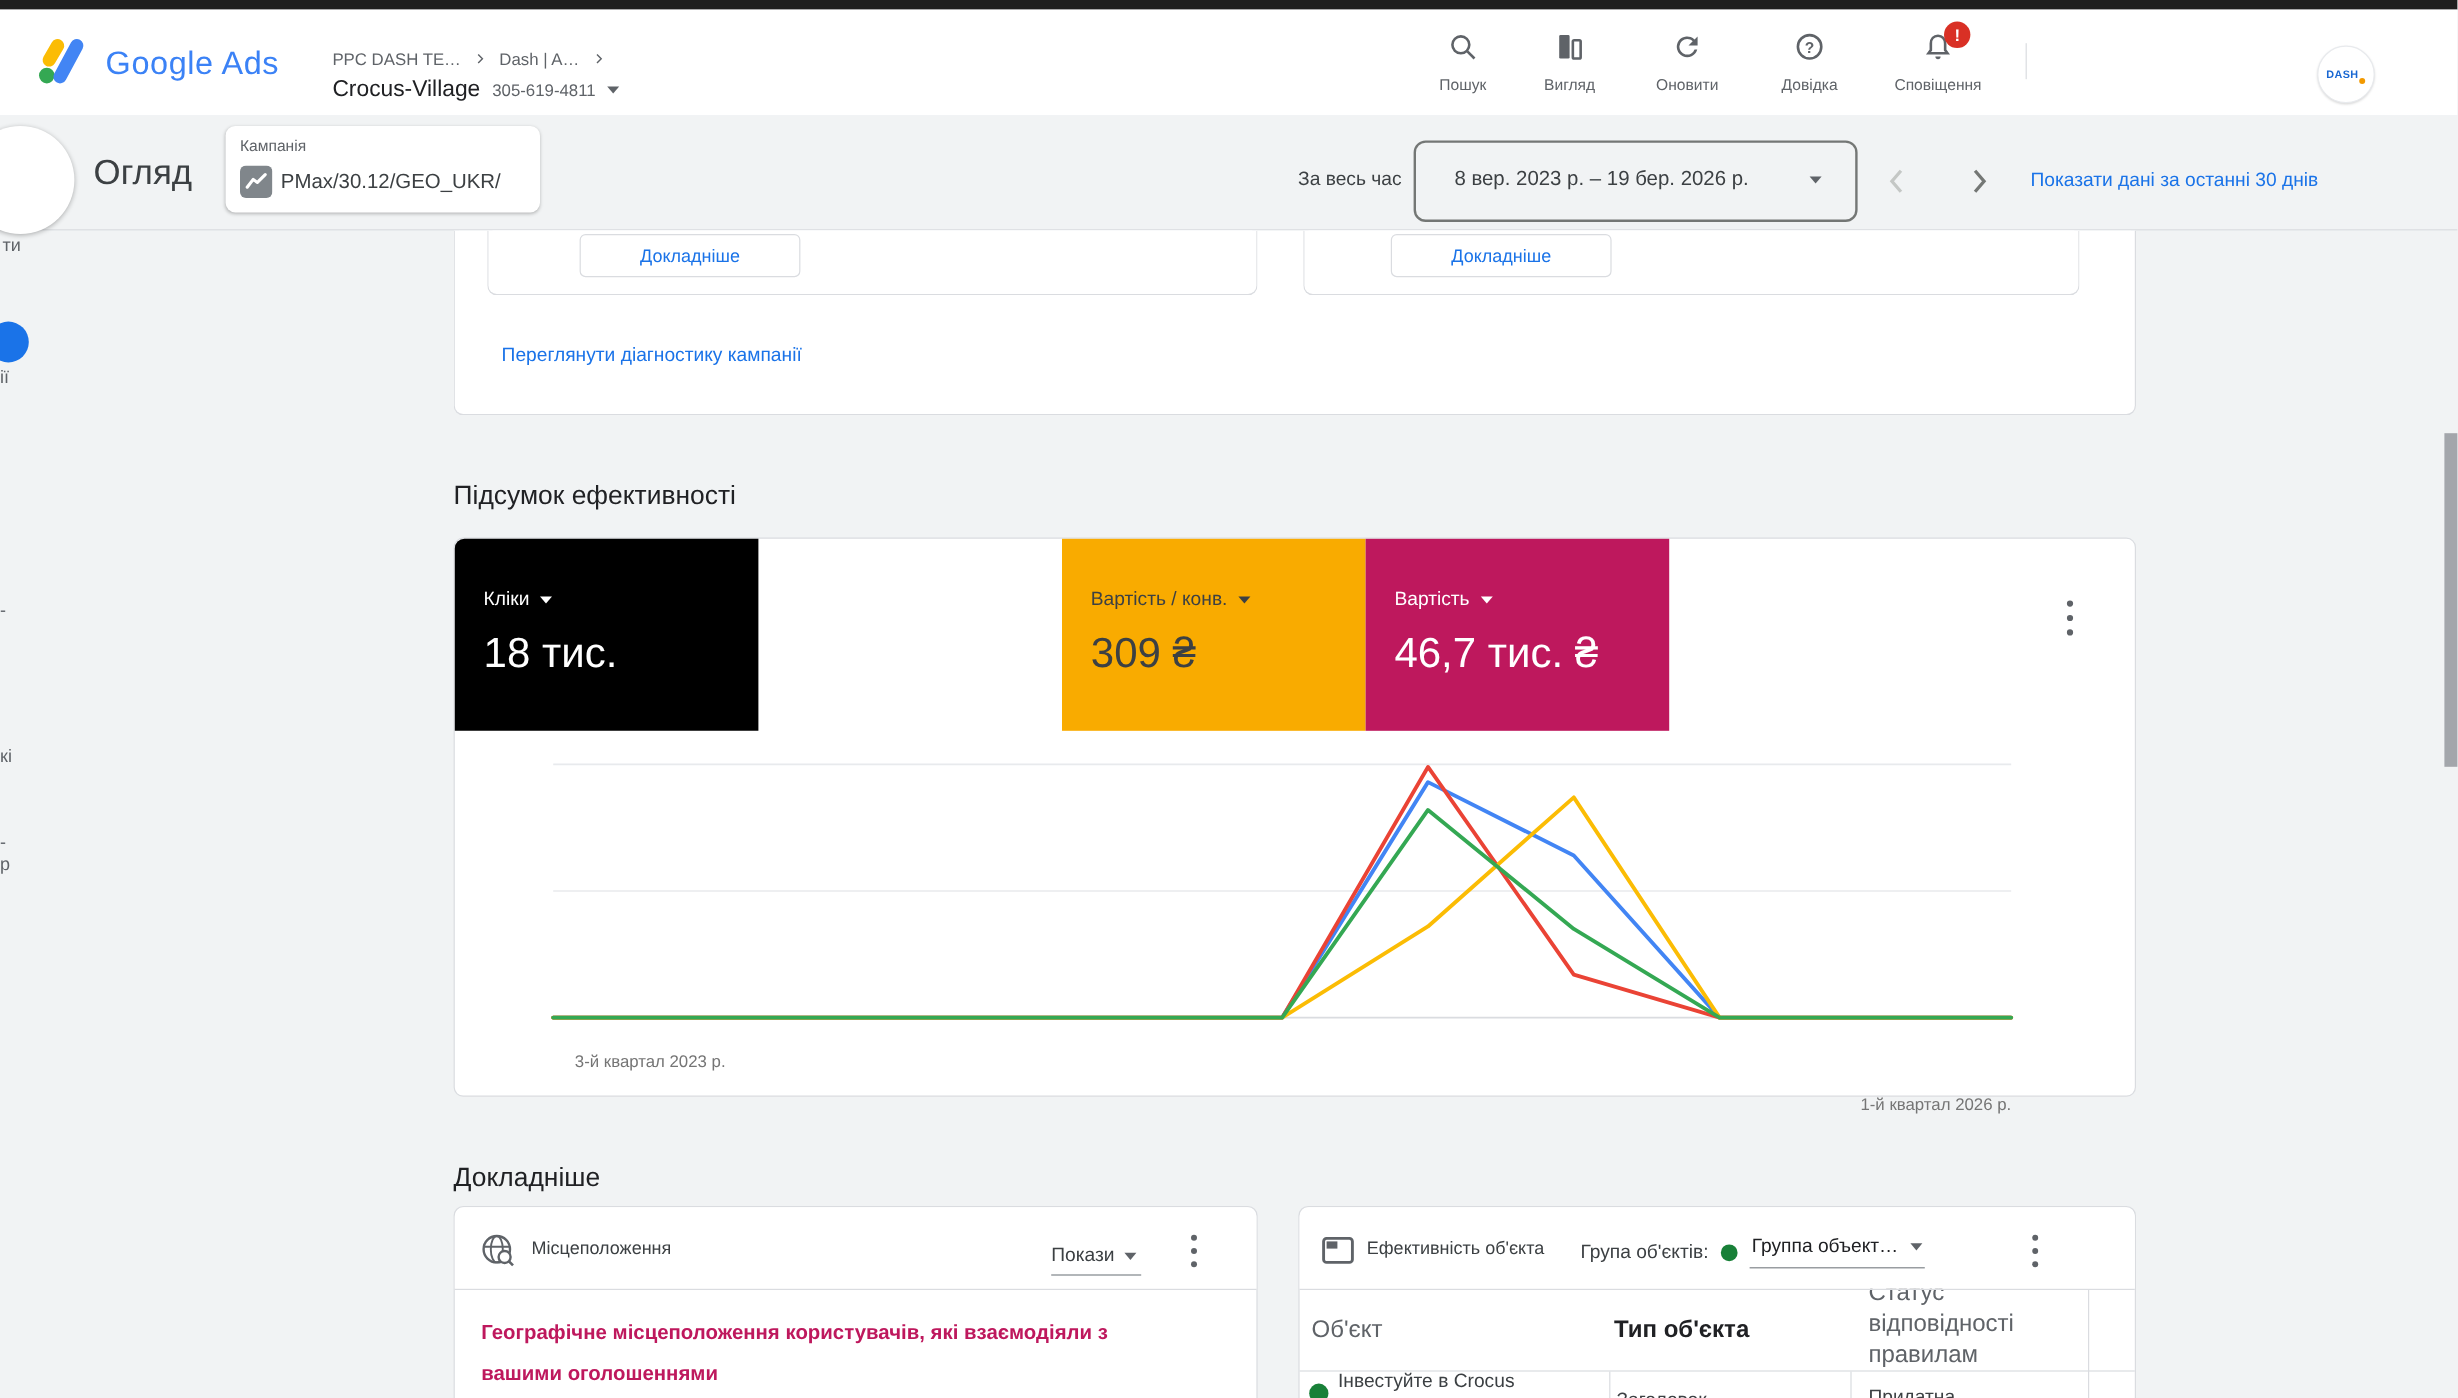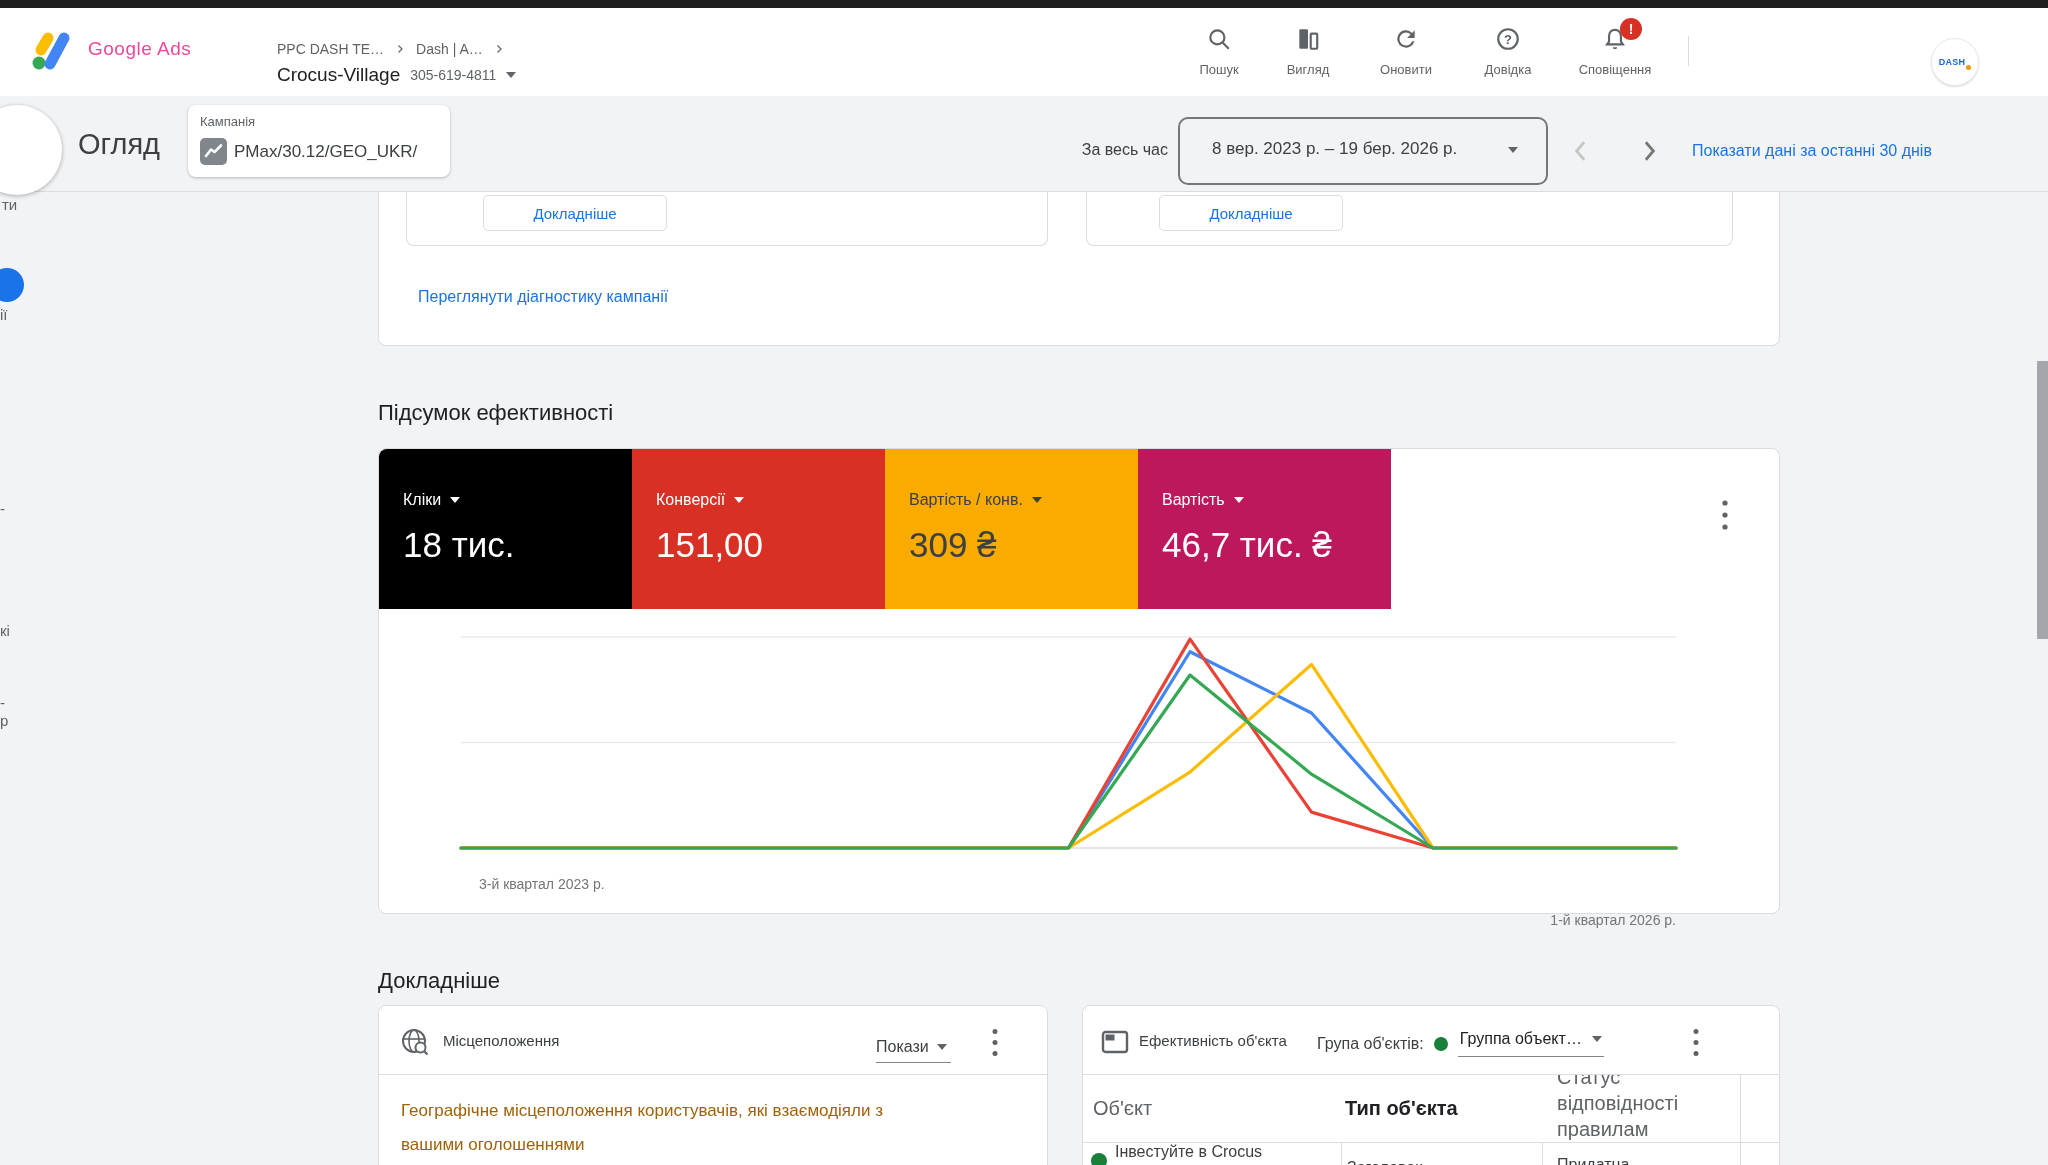--- a/index.html
+++ b/index.html
@@ -10,21 +10,21 @@
   .blue{color:#1a73e8;}
   .caret{display:inline-block;width:0;height:0;border-left:5px solid transparent;
          border-right:5px solid transparent;border-top:6px solid currentColor;vertical-align:middle;}
   .card{background:#fff;border:1px solid #dadce0;border-radius:8px;}
   .dots svg{display:block;}
   
   #top-strip{left:0;top:0;width:2048px;height:8px;background:#1f1f1f;}
   
   #header{left:0;top:8px;width:2048px;height:88px;background:#fff;}
   #logo{left:30px;top:22px;width:44px;height:42px;}
-  #product-name{left:88px;top:30px;font-size:19px;color:#ec4899;letter-spacing:.5px;}
+  #product-name{left:88px;top:30px;font-size:27px;color:#3b82f6;letter-spacing:.5px;}
   #crumb-line1{left:277px;top:33px;font-size:14px;color:#5f6368;display:flex;align-items:center;gap:10px;}
   #crumb-line2{left:277px;top:56px;font-size:19px;color:#202124;display:flex;align-items:center;gap:10px;}
   #crumb-line2 .cid{font-size:14px;color:#5f6368;}
   .hdr-action{top:18px;width:96px;text-align:center;cursor:pointer;}
   .hdr-action svg{display:inline-block;}
   .hdr-action .lbl{font-size:13px;color:#5f6368;margin-top:6px;}
   #hdr-divider{left:1688px;top:28px;width:1px;height:30px;background:#dadce0;}
   #account-block{left:1700px;top:26px;width:255px;text-align:right;font-size:14px;color:#3c4043;line-height:22px;}
   #avatar{left:1931px;top:30px;width:46px;height:46px;border-radius:50%;background:#fff;
           border:1px solid #e8eaed;box-shadow:0 1px 2px rgba(0,0,0,.15);
@@ -80,22 +80,22 @@
   
   #loc-card{left:378px;top:1005px;width:668px;height:200px;}
   #asset-card{left:1082px;top:1005px;width:696px;height:200px;}
   .card-header{position:absolute;left:0;top:0;right:0;height:68px;background:#fff;z-index:2;
                border-radius:8px 8px 0 0;}
   .card-divider{position:absolute;left:0;top:68px;right:0;height:1px;background:#dadce0;z-index:3;}
   .card-title{position:absolute;top:26px;font-size:15px;color:#3c4043;}
   .menu-dots{cursor:pointer;}
   #loc-dropdown{position:absolute;left:497px;top:32px;font-size:16px;color:#3c4043;cursor:pointer;
                 border-bottom:1px solid #80868b;padding:0 4px 6px 0;display:flex;align-items:center;gap:8px;}
-  #loc-desc{position:absolute;left:22px;top:88px;width:620px;font-size:17px;font-weight:400;
-            color:#a16207;line-height:34px;z-index:1;}
+  #loc-desc{position:absolute;left:22px;top:88px;width:620px;font-size:17px;font-weight:700;
+            color:#be185d;line-height:34px;z-index:1;}
   #asset-group{position:absolute;left:234px;top:24px;font-size:16px;color:#3c4043;display:flex;
                align-items:center;gap:10px;}
   #asset-group .gdot{width:14px;height:14px;border-radius:50%;background:#188038;}
   #asset-group .dd{border-bottom:1px solid #80868b;padding:0 2px 8px 2px;display:flex;align-items:center;
                    gap:10px;cursor:pointer;color:#202124;}
   .th{position:absolute;font-size:20px;color:#5f6368;z-index:1;}
   #th-type{color:#202124;font-weight:bold;}
   #th-status{line-height:26px;}
   #asset-head-border{position:absolute;left:0;top:136px;right:0;height:1px;background:#dadce0;z-index:1;}
   .col-border{position:absolute;width:1px;background:#dadce0;z-index:1;}
@@ -224,27 +224,20 @@
 
 <div class="abs section-h" style="left:378px;top:400px;">Підсумок ефективності</div>
 
 <div class="abs" id="perf-card">
   <div class="tile" id="tile-0">
     <div class="m">
         <span>Кліки</span>
         <span class="caret"></span>
       </div>
     <div class="v">18 тис.</div>
-  </div>
-  <div class="tile" id="tile-1">
-    <div class="m">
-        <span>Конверсії</span>
-        <span class="caret"></span>
-      </div>
-    <div class="v">151,00</div>
   </div>
   <div class="tile" id="tile-2">
     <div class="m">
         <span>Вартість / конв.</span>
         <span class="caret"></span>
       </div>
     <div class="v">309 ₴</div>
   </div>
   <div class="tile" id="tile-3">
     <div class="m">

